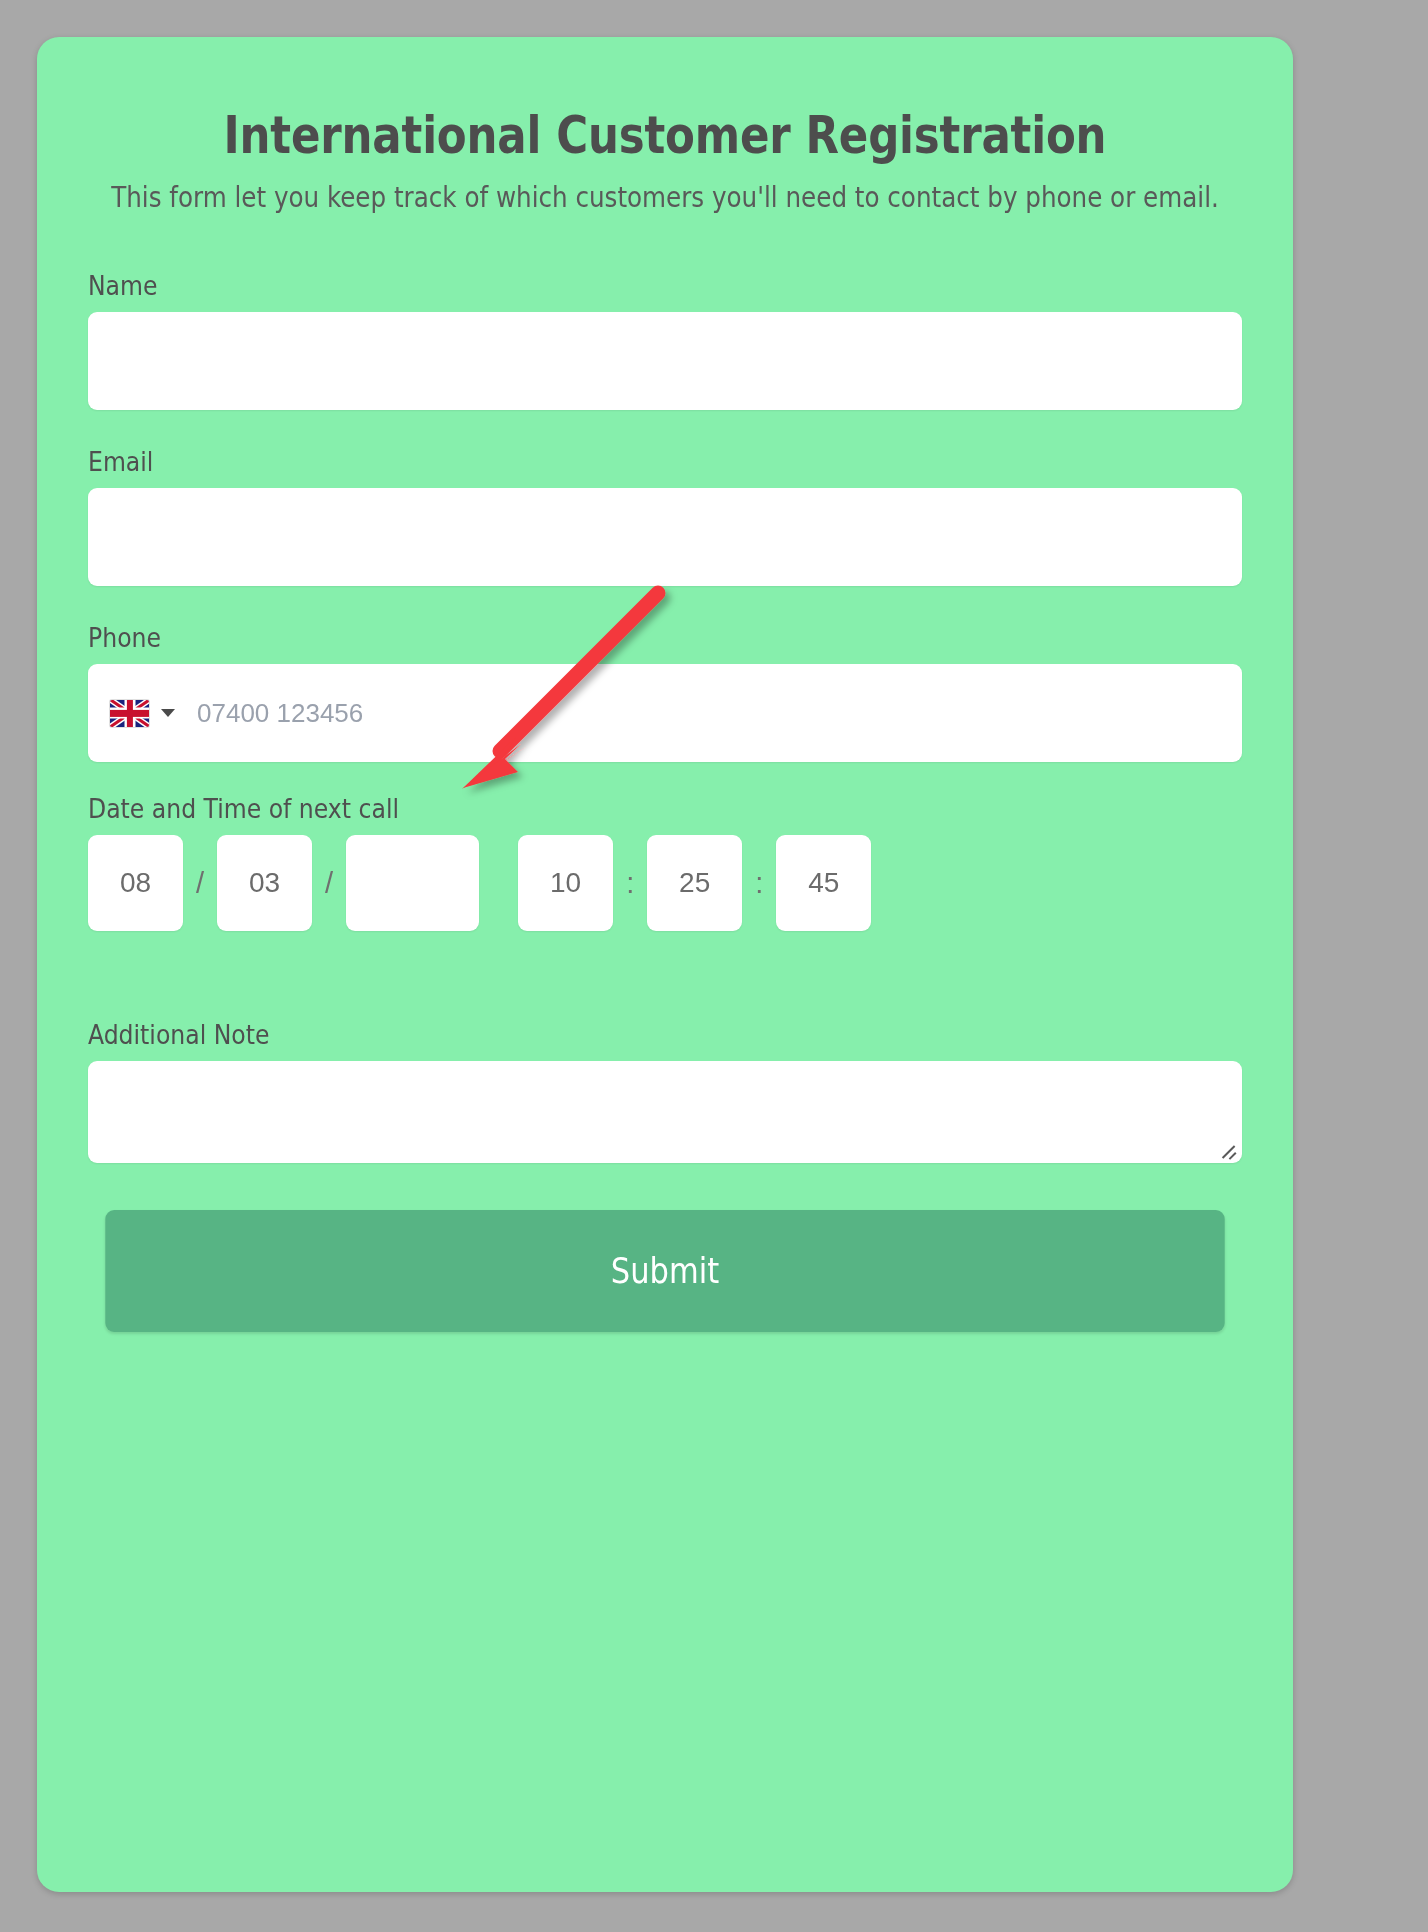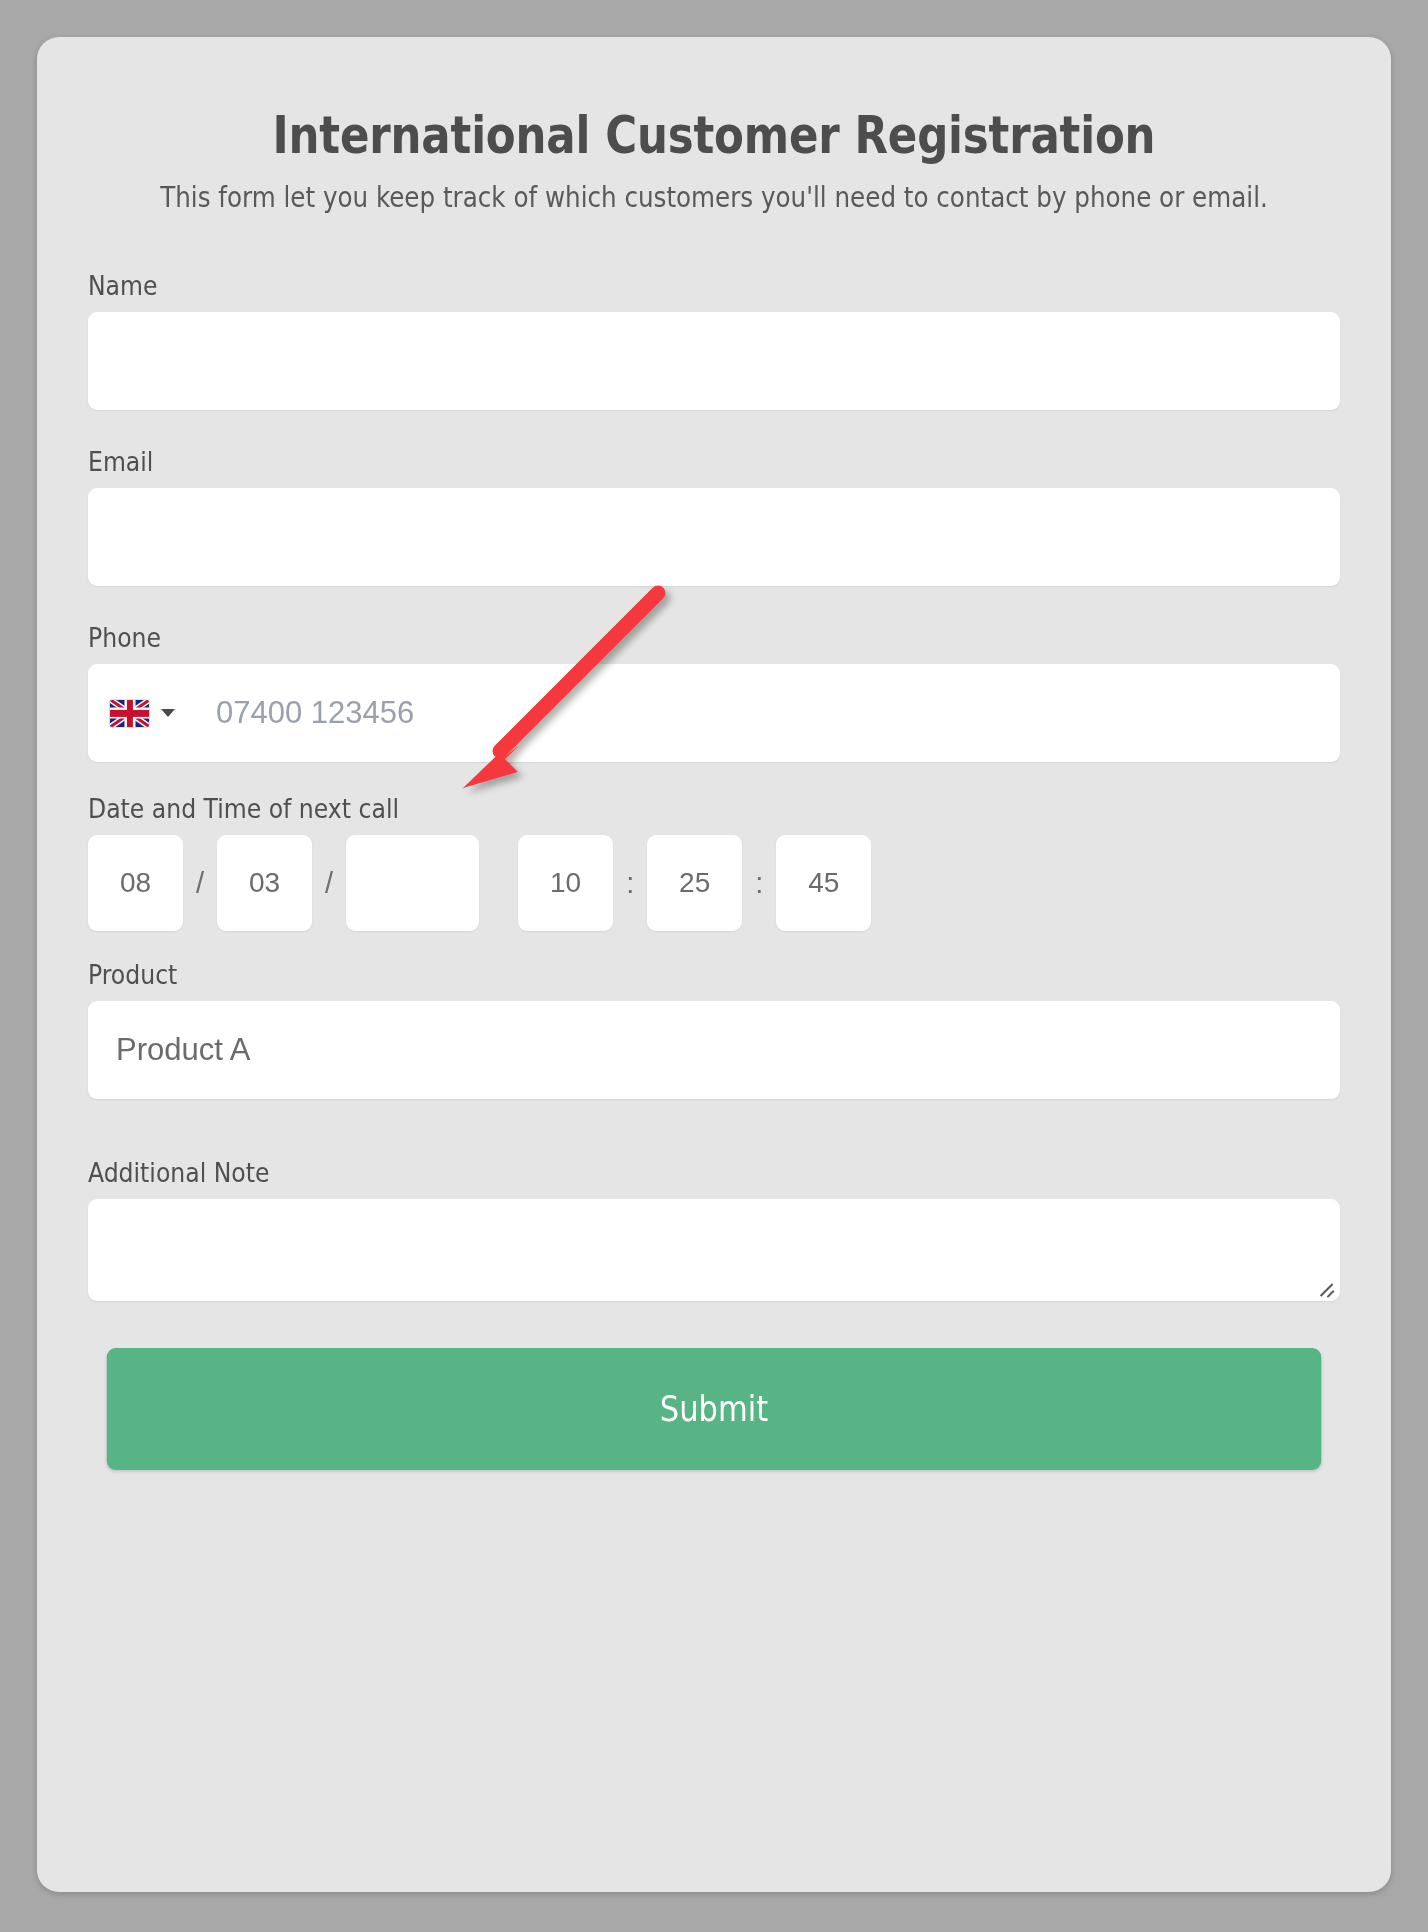--- a/index.html
+++ b/index.html
@@ -17,23 +17,23 @@
     width: 1428px;
     height: 1932px;
     background: #a8a8a8;
   }
 
   
   .card {
     position: absolute;
     left: 37px;
     top: 37px;
-    width: 1354px;
+    width: 1256px;
     height: 1855px;
-    background: #e5e5e5;
+    background: #86efac;
     border-radius: 22px;
     box-shadow: 0 2px 6px rgba(0,0,0,0.18);
     overflow: hidden;
   }
 
   .card-inner {
     padding: 70px 0 0 0;
   }
 
   
@@ -137,23 +137,23 @@
   .flag-caret {
     width: 0; height: 0;
     border-left: 7px solid transparent;
     border-right: 7px solid transparent;
     border-top: 8px solid #4a4a4a;
     margin-left: 12px;
     flex: 0 0 auto;
   }
 
   .phone-placeholder {
-    font-size: 31px;
+    font-size: 26px;
     color: #9aa1ad;
-    margin-left: 41px;
+    margin-left: 22px;
     white-space: nowrap;
   }
 
   
   .dt-row {
     display: flex;
     align-items: center;
   }
   .dt-cell {
     background: #ffffff;
@@ -311,26 +311,20 @@
             <div class="dt-cell dt-narrow">10</div>
             <div class="dt-sep">:</div>
             <div class="dt-cell dt-narrow">25</div>
             <div class="dt-sep">:</div>
             <div class="dt-cell dt-narrow">45</div>
           </div>
         </div>
 
         <div class="gap-30"></div>
 
-        <div class="field">
-          <label class="label">Product</label>
-          <div class="select-box">
-            <span>Product A</span>
-          </div>
-        </div>
 
         <div class="gap-30"></div>
 
 
         <div class="gap-30"></div>
 
         <div class="field">
           <label class="label">Additional Note</label>
           <div class="textarea-box">
             <span class="resize-handle">

